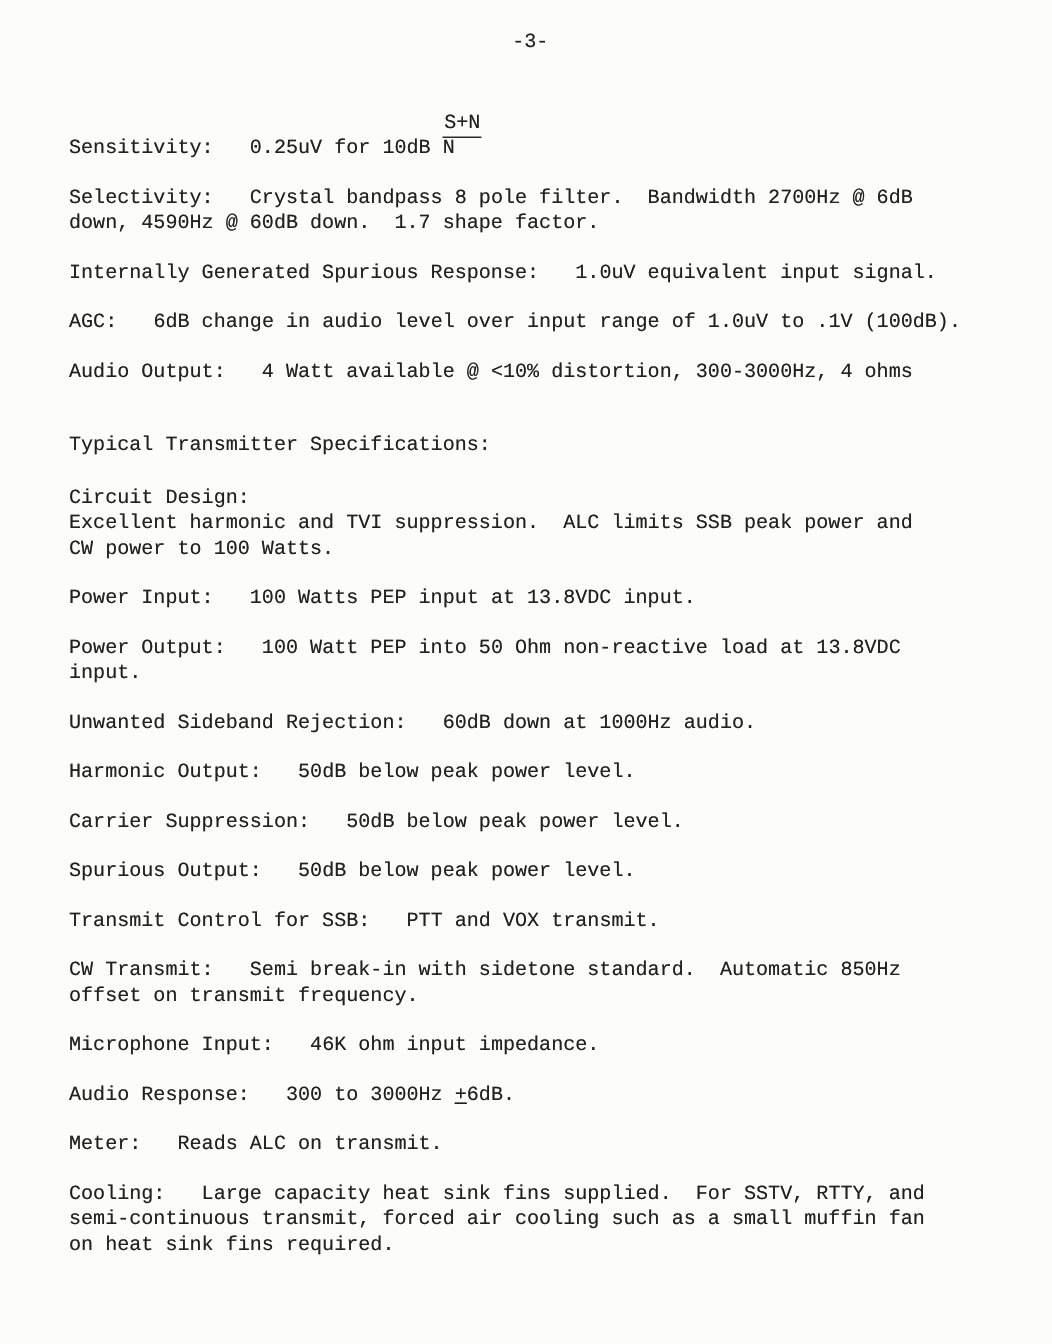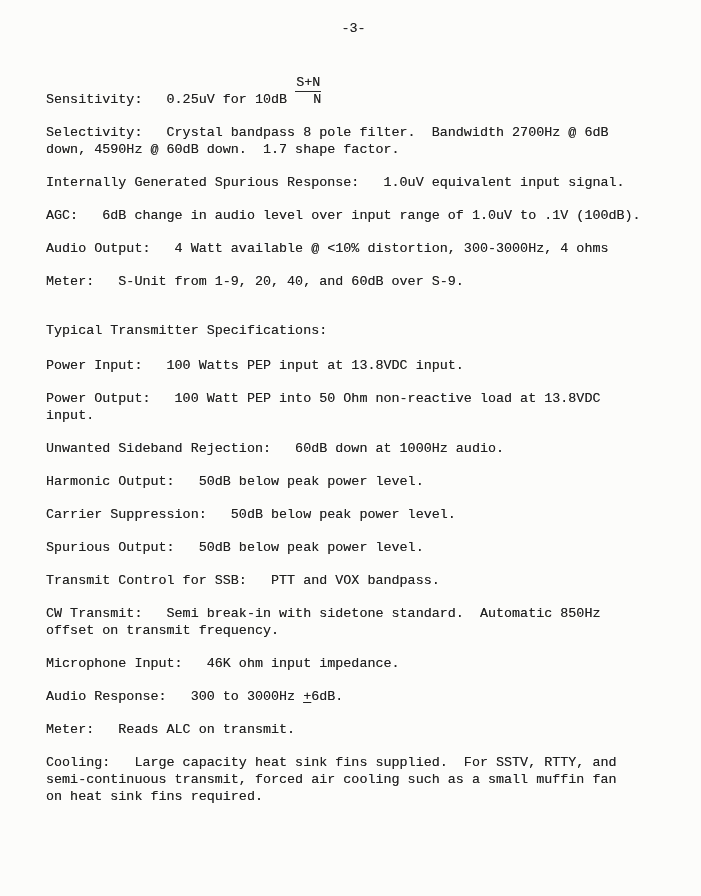--- a/index.html
+++ b/index.html
@@ -30,21 +30,21 @@
   .spec {
     margin: 0 0 16px 0;
     white-space: pre-wrap;
   }
   .heading {
     margin: 32px 0 18px 0;
     white-space: pre-wrap;
   }
   .fraction {
     display: inline-block;
-    text-align: right;
+    text-align: left;
     line-height: 15px;
     vertical-align: baseline;
   }
   .frac-num {
     display: block;
     border-bottom: 1.4px solid #2a2a2a;
     padding: 0 1px 1px 1px;
   }
   .frac-den {
     display: block;
@@ -60,34 +60,36 @@
 <div class="page">
   <div class="page-number">-3-</div>
 
   <div id="receiver-specs">
       <p class="spec"><span class="spec-label">Sensitivity:</span><span class="spec-text">   0.25uV for 10dB </span><span class="fraction"><span class="frac-num">S+N</span><span class="frac-den">N</span></span></p>
       <p class="spec"><span class="spec-label">Selectivity:</span><span class="spec-text">   Crystal bandpass 8 pole filter.  Bandwidth 2700Hz @ 6dB
 down, 4590Hz @ 60dB down.  1.7 shape factor.</span></p>
       <p class="spec"><span class="spec-label">Internally Generated Spurious Response:</span><span class="spec-text">   1.0uV equivalent input signal.</span></p>
       <p class="spec"><span class="spec-label">AGC:</span><span class="spec-text">   6dB change in audio level over input range of 1.0uV to .1V (100dB).</span></p>
       <p class="spec"><span class="spec-label">Audio Output:</span><span class="spec-text">   4 Watt available @ &lt;10% distortion, 300-3000Hz, 4 ohms</span></p>
-      <p class="spec"><span class="spec-label">Meter:</span><span class="spec-text">   S-Unit from 1-9, 20, 40, and 60dB over S-9.</span></p>
     </div>
 
   <div class="heading">Typical Transmitter Specifications:</div>
 
   <div id="transmitter-specs">
+      <p class="spec"><span class="spec-label">Circuit Design:</span><span class="spec-text">
+Excellent harmonic and TVI suppression.  ALC limits SSB peak power and
+CW power to 100 Watts.</span></p>
       <p class="spec"><span class="spec-label">Power Input:</span><span class="spec-text">   100 Watts PEP input at 13.8VDC input.</span></p>
       <p class="spec"><span class="spec-label">Power Output:</span><span class="spec-text">   100 Watt PEP into 50 Ohm non-reactive load at 13.8VDC
 input.</span></p>
       <p class="spec"><span class="spec-label">Unwanted Sideband Rejection:</span><span class="spec-text">   60dB down at 1000Hz audio.</span></p>
       <p class="spec"><span class="spec-label">Harmonic Output:</span><span class="spec-text">   50dB below peak power level.</span></p>
       <p class="spec"><span class="spec-label">Carrier Suppression:</span><span class="spec-text">   50dB below peak power level.</span></p>
       <p class="spec"><span class="spec-label">Spurious Output:</span><span class="spec-text">   50dB below peak power level.</span></p>
-      <p class="spec"><span class="spec-label">Transmit Control for SSB:</span><span class="spec-text">   PTT and VOX bandpass.</span></p>
+      <p class="spec"><span class="spec-label">Transmit Control for SSB:</span><span class="spec-text">   PTT and VOX transmit.</span></p>
       <p class="spec"><span class="spec-label">CW Transmit:</span><span class="spec-text">   Semi break-in with sidetone standard.  Automatic 850Hz
 offset on transmit frequency.</span></p>
       <p class="spec"><span class="spec-label">Microphone Input:</span><span class="spec-text">   46K ohm input impedance.</span></p>
       <p class="spec"><span class="spec-label">Audio Response:</span><span class="spec-text">   300 to 3000Hz </span><span class="pm">+</span><span class="spec-text">6dB.</span></p>
       <p class="spec"><span class="spec-label">Meter:</span><span class="spec-text">   Reads ALC on transmit.</span></p>
       <p class="spec"><span class="spec-label">Cooling:</span><span class="spec-text">   Large capacity heat sink fins supplied.  For SSTV, RTTY, and
 semi-continuous transmit, forced air cooling such as a small muffin fan
 on heat sink fins required.</span></p>
     </div>
 </div>

